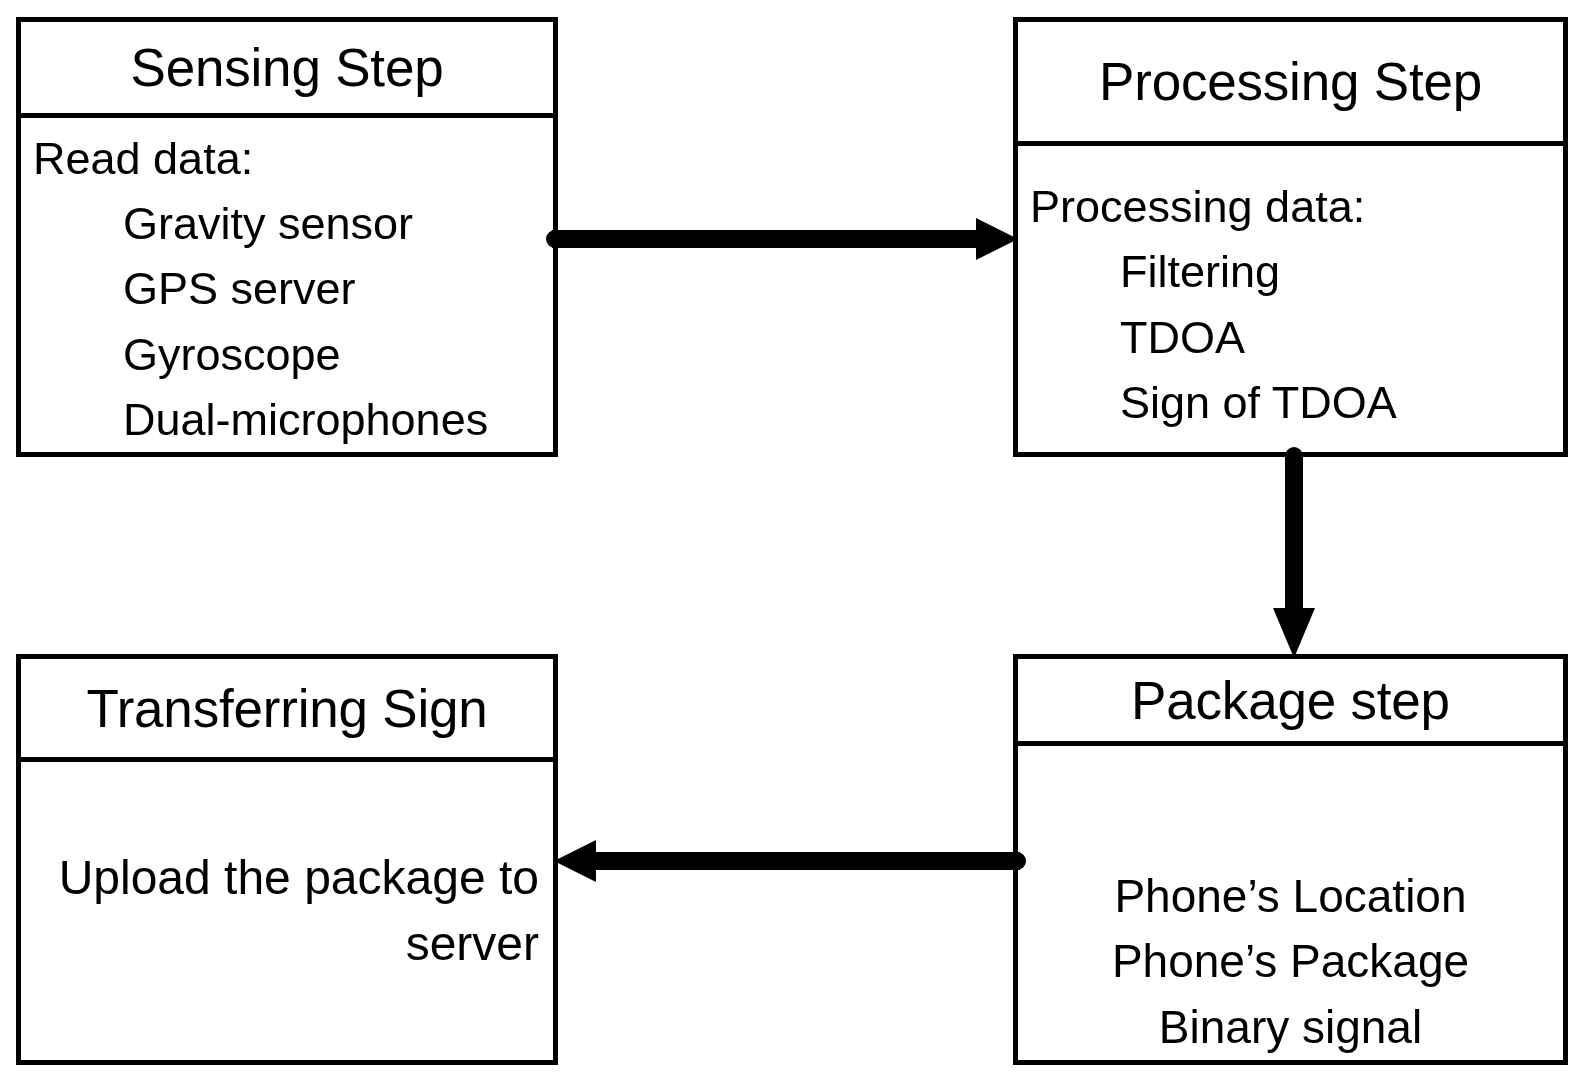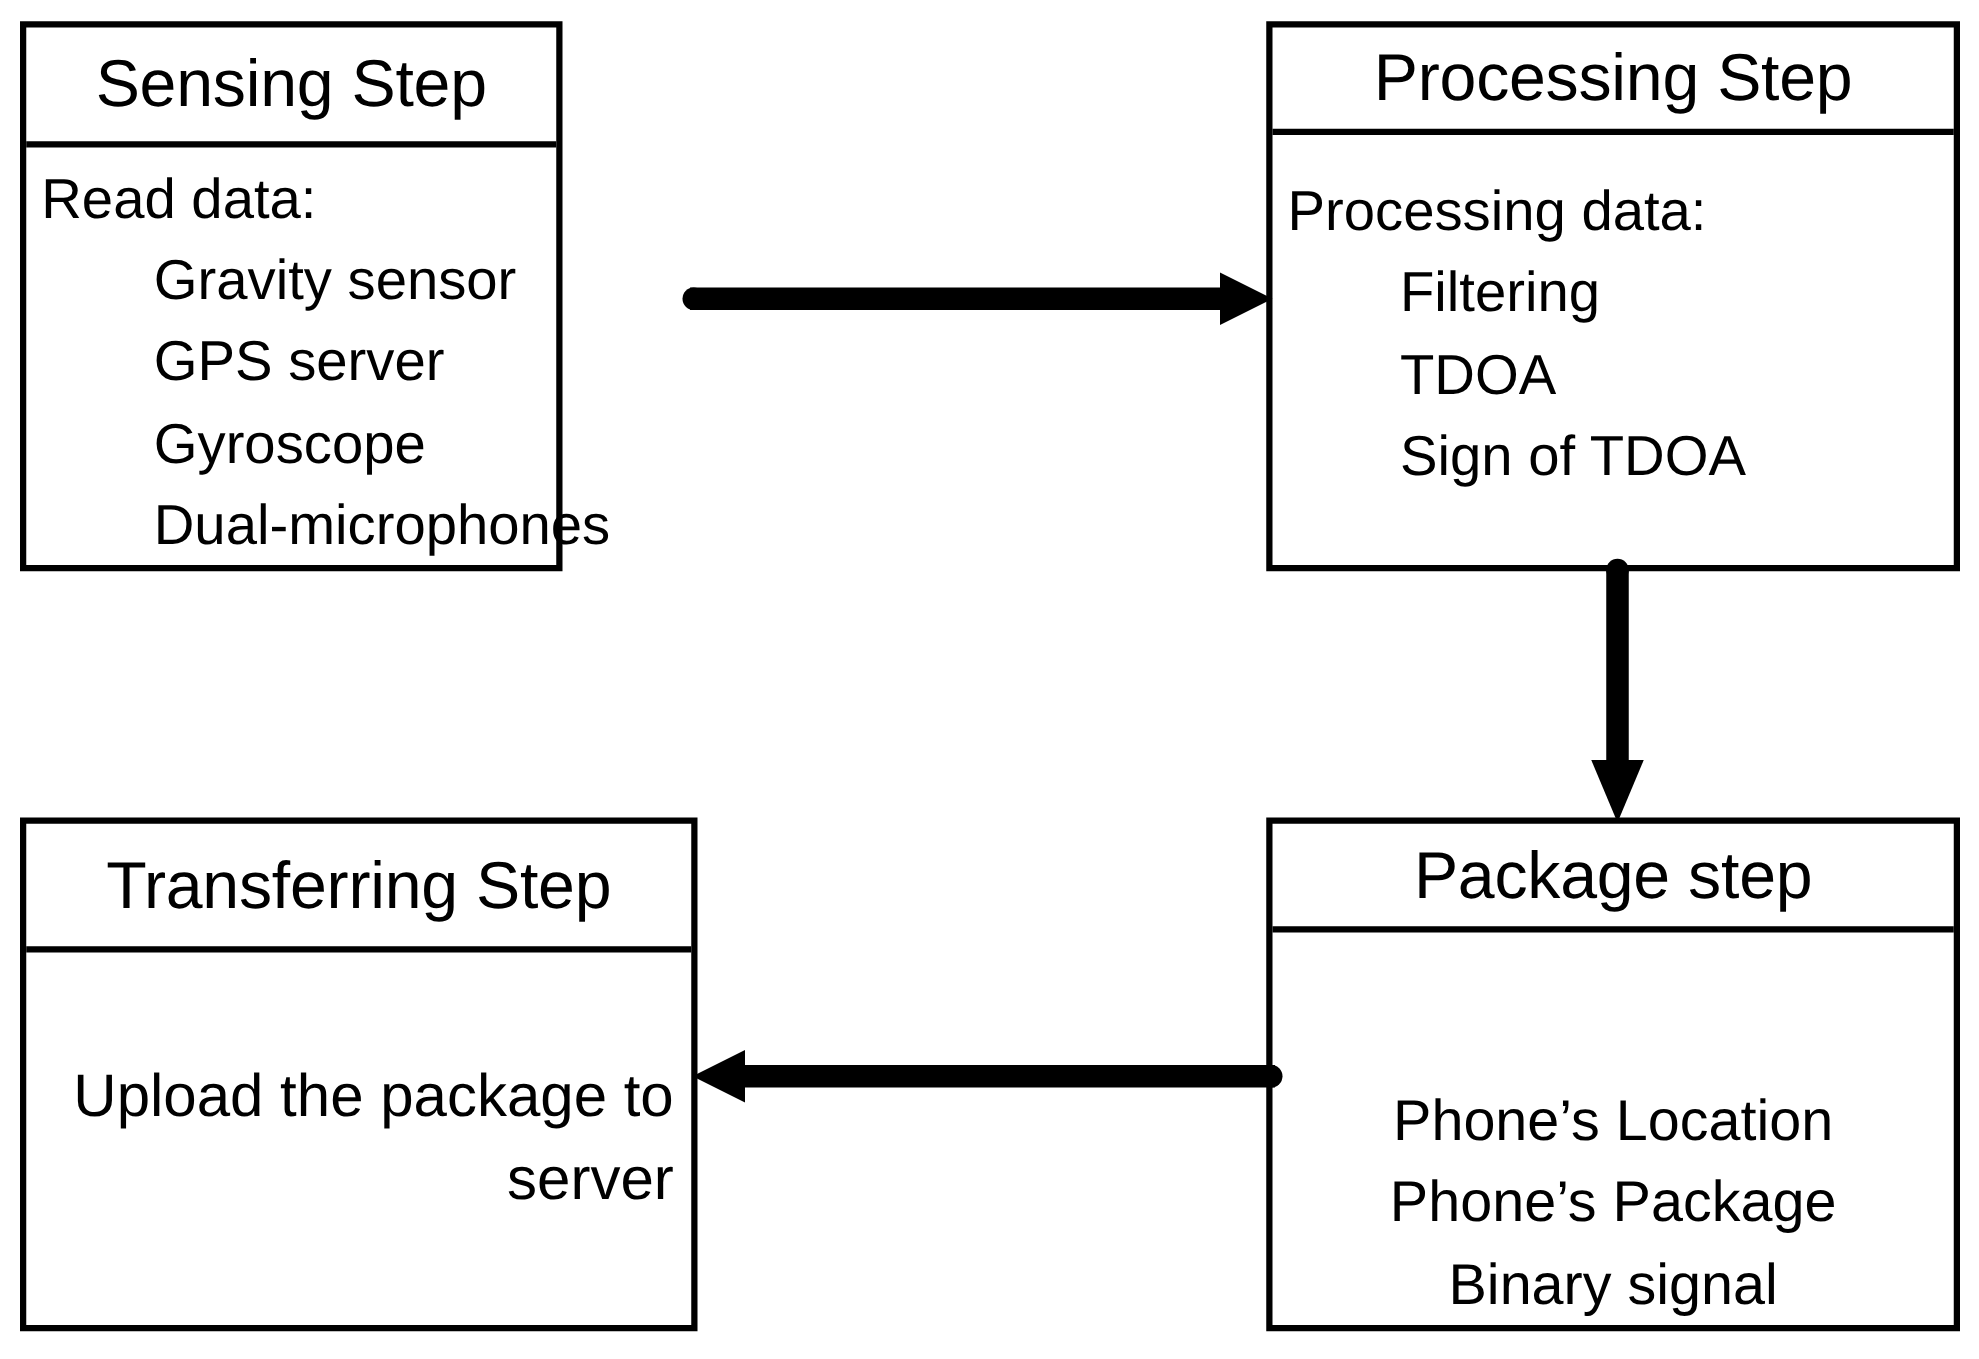--- a/index.html
+++ b/index.html
@@ -80,47 +80,47 @@
 
   
   .conn { position: absolute; }
   .conn svg { display: block; overflow: visible; }
 </style>
 </head>
 <body>
 
 <div id="canvas">
 
-  <div class="node" style="left:16px; top:17px; width:434px; height:440px;">
+  <div class="node" style="left:16px; top:17px; width:542px; height:440px;">
     <div class="node-title" style="height:110px;">Sensing Step</div>
     <div class="node-body">
       <div class="body-list">
         <div class="lead">Read data:</div>
         <div class="sub">Gravity sensor</div>
         <div class="sub">GPS server</div>
         <div class="sub">Gyroscope</div>
         <div class="sub">Dual-microphones</div>
       </div>
     </div>
   </div>
 
   <div class="node" style="left:1013px; top:17px; width:555px; height:440px;">
-    <div class="node-title" style="height:86px;">Processing Step</div>
+    <div class="node-title" style="height:124px;">Processing Step</div>
     <div class="node-body">
       <div class="body-list" style="padding-top:28px;">
         <div class="lead">Processing data:</div>
         <div class="sub">Filtering</div>
         <div class="sub">TDOA</div>
         <div class="sub">Sign of TDOA</div>
       </div>
     </div>
   </div>
 
   <div class="node" style="left:16px; top:654px; width:542px; height:411px;">
-    <div class="node-title" style="height:103px;">Transferring Step</div>
+    <div class="node-title" style="height:103px;">Transferring Sign</div>
     <div class="node-body">
       <div class="body-paragraph">Upload the package to server</div>
     </div>
   </div>
 
   <div class="node" style="left:1013px; top:654px; width:555px; height:411px;">
     <div class="node-title" style="height:87px;">Package step</div>
     <div class="node-body">
       <div class="body-center-list" style="justify-content:flex-end; padding-top:50px;">
         <div class="line">Phone’s Location</div>

